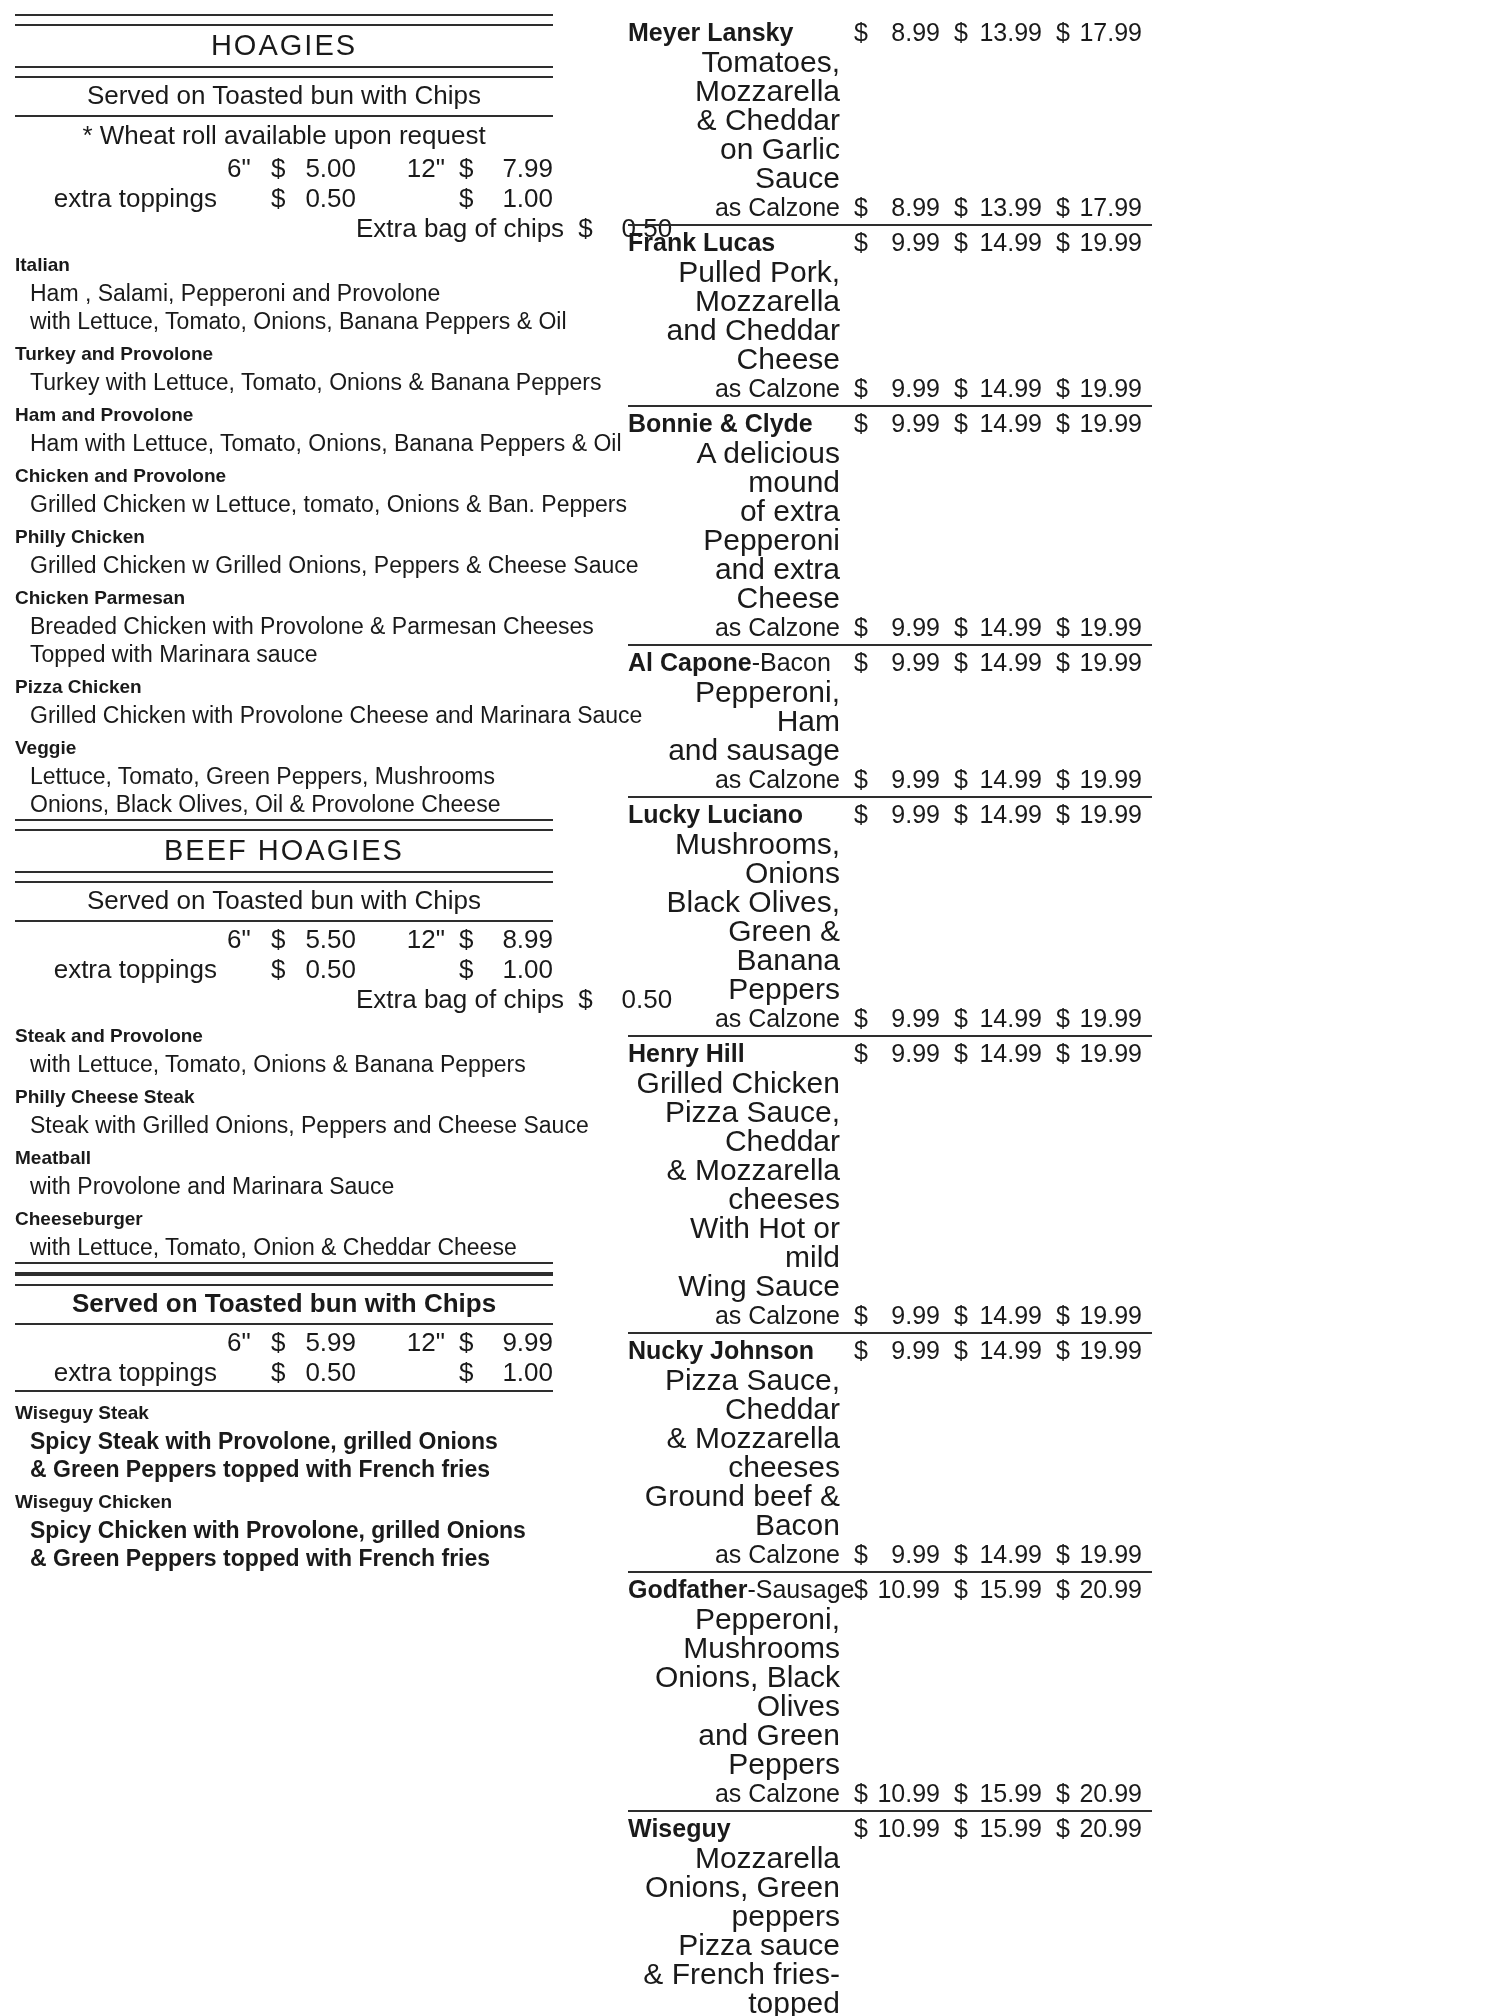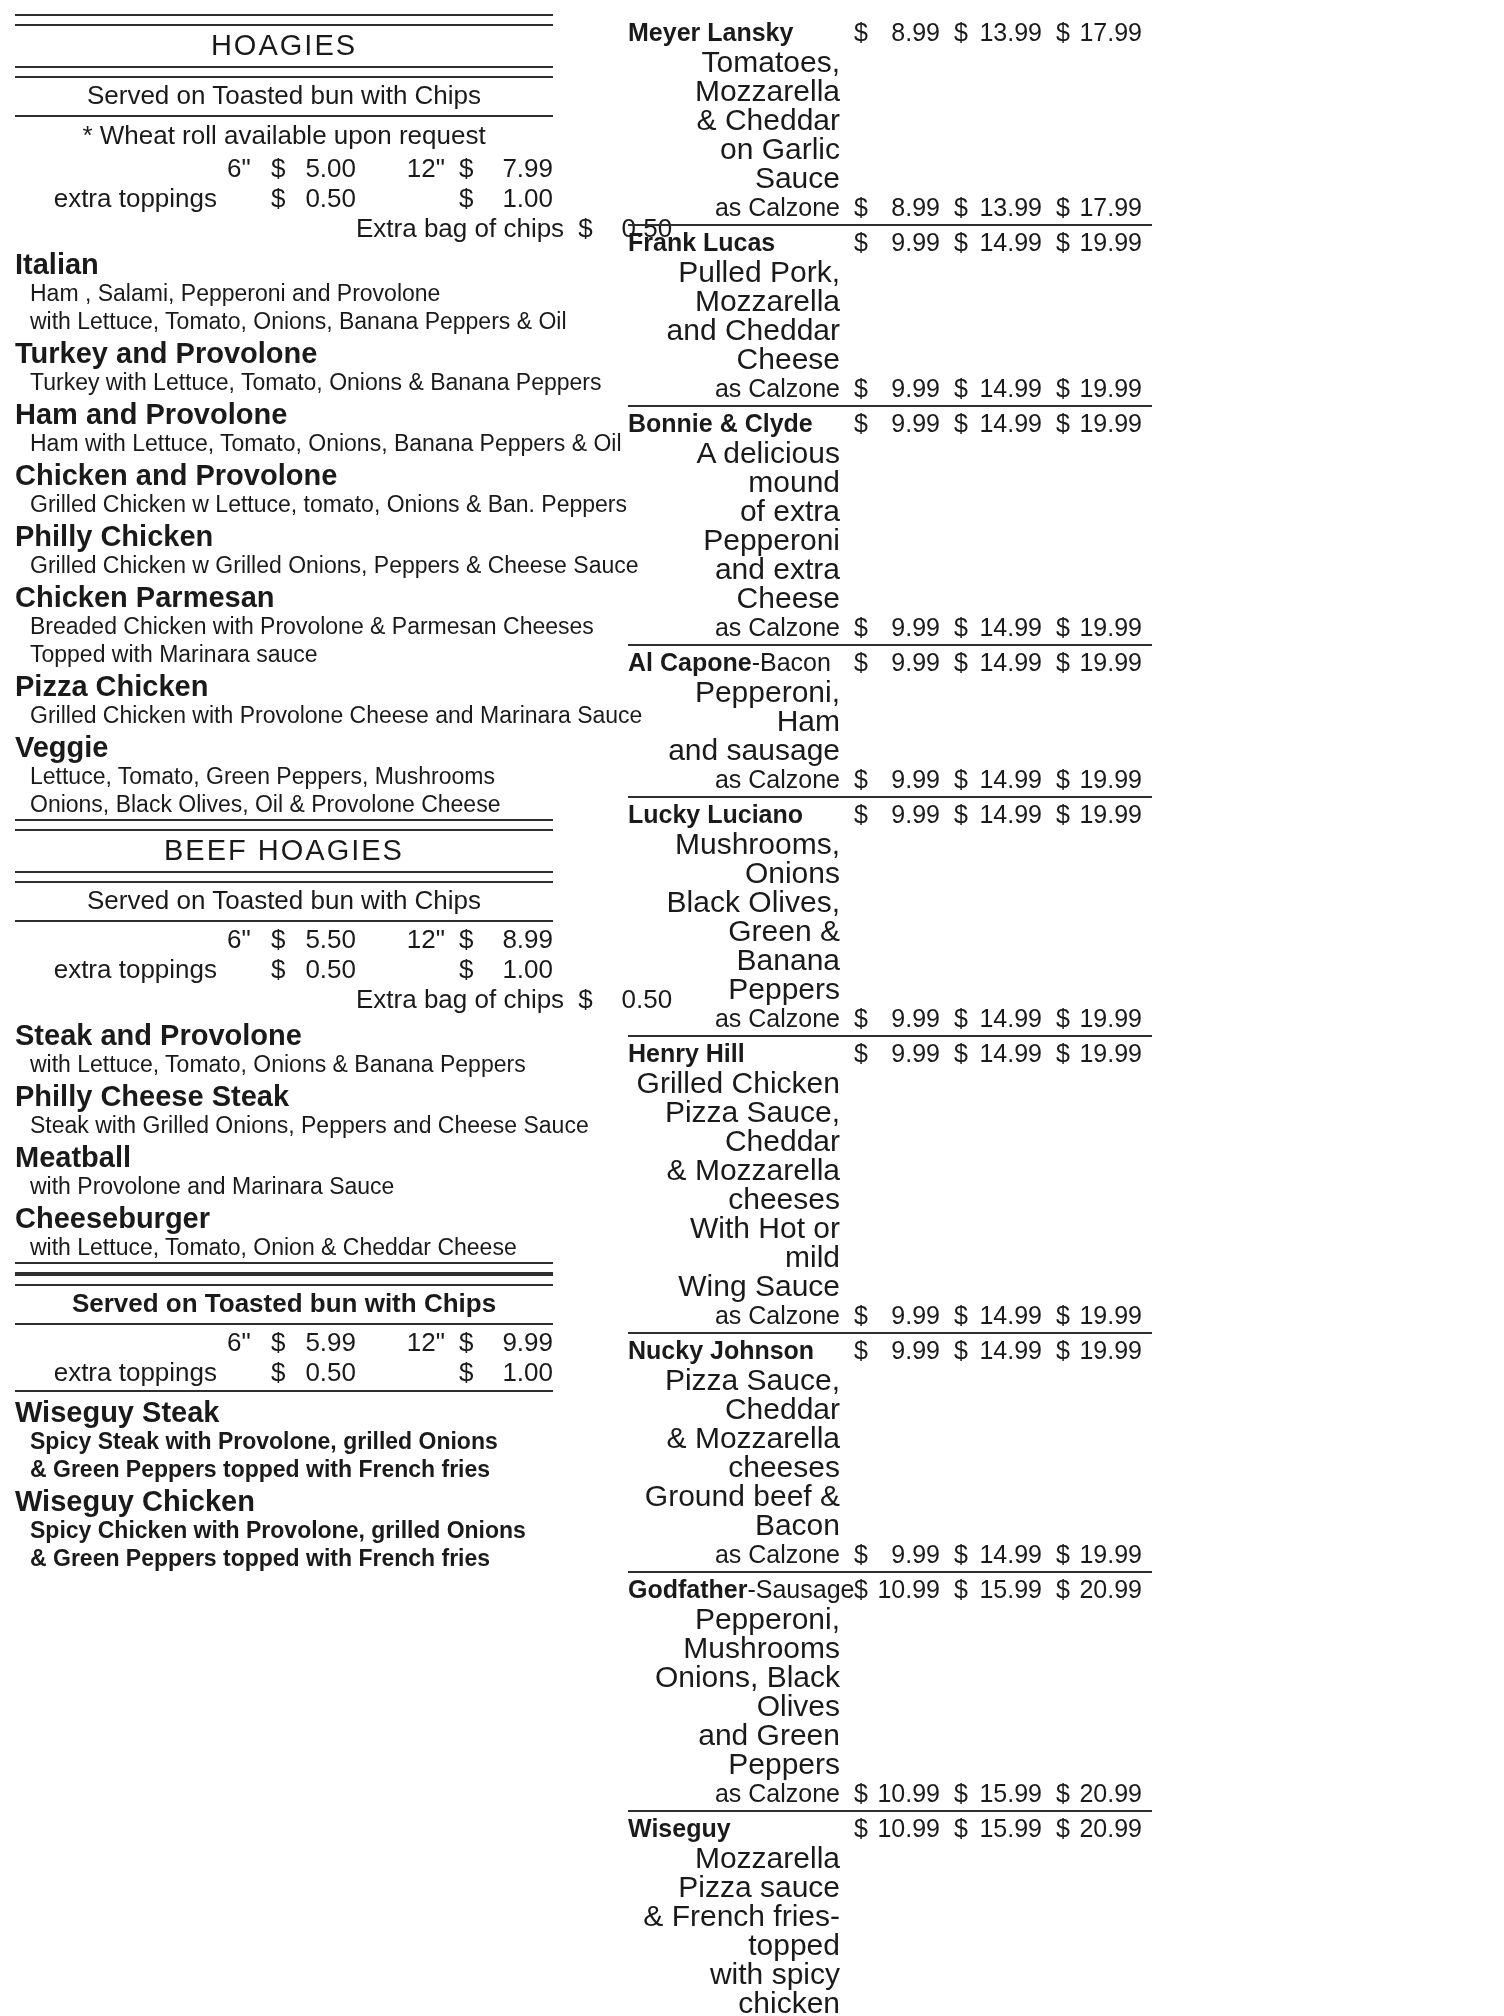--- a/index.html
+++ b/index.html
@@ -29,21 +29,21 @@
   .price-grid { padding: 1px 0 2px; }
   .prow { display: grid; grid-template-columns: 212px 44px 30px 55px 1fr 36px 58px; font-size: 26px; line-height: 30px; }
   .pl { text-align: right; padding-right: 10px; white-space: nowrap; }
   .ps { text-align: left; }
   .pd { text-align: left; }
   .pp { text-align: right; }
   .pm { text-align: right; padding-right: 14px; white-space: nowrap; }
 
   .items { padding-top: 2px; }
   .l-item { margin: 0 0 1px 0; }
-  .l-name { font-size: 29px; font-weight: 700; line-height: 29px; padding-top: 3px; }
+  .l-name { font-size: 19px; font-weight: 700; line-height: 29px; padding-top: 3px; }
   .l-desc { font-size: 23px; line-height: 28px; padding-left: 15px; white-space: nowrap; }
   .sec.bold .l-desc { font-weight: 700; }
 
   
   .r-item { border-bottom: 2px solid #2e2e2e; padding: 1px 0 2px 0; }
   .r-row { display: grid; grid-template-columns: 212px 86px 88px 86px; column-gap: 14px; font-size: 25px; line-height: 30px; }
   .r-namecell { white-space: nowrap; }
   .r-name { font-weight: 700; }
   .r-suffix { font-weight: 400; }
   .pair { display: flex; justify-content: space-between; }
@@ -517,20 +517,21 @@
           <div class="pair">
             <span class="cur">$</span>
             <span class="amt">15.99</span>
           </div>
           <div class="pair">
             <span class="cur">$</span>
             <span class="amt">20.99</span>
           </div>
         </div>
         <div class="r-desc">Mozzarella</div>
+        <div class="r-desc">Onions, Green peppers</div>
         <div class="r-desc">Pizza sauce</div>
         <div class="r-desc">&amp; French fries-topped</div>
         <div class="r-desc">with spicy chicken</div>
         <div class="r-desc">or spicy steak</div>
         <div class="r-row">
           <div class="r-cal">as Calzone</div>
           <div class="pair">
             <span class="cur">$</span>
             <span class="amt">10.99</span>
           </div>

